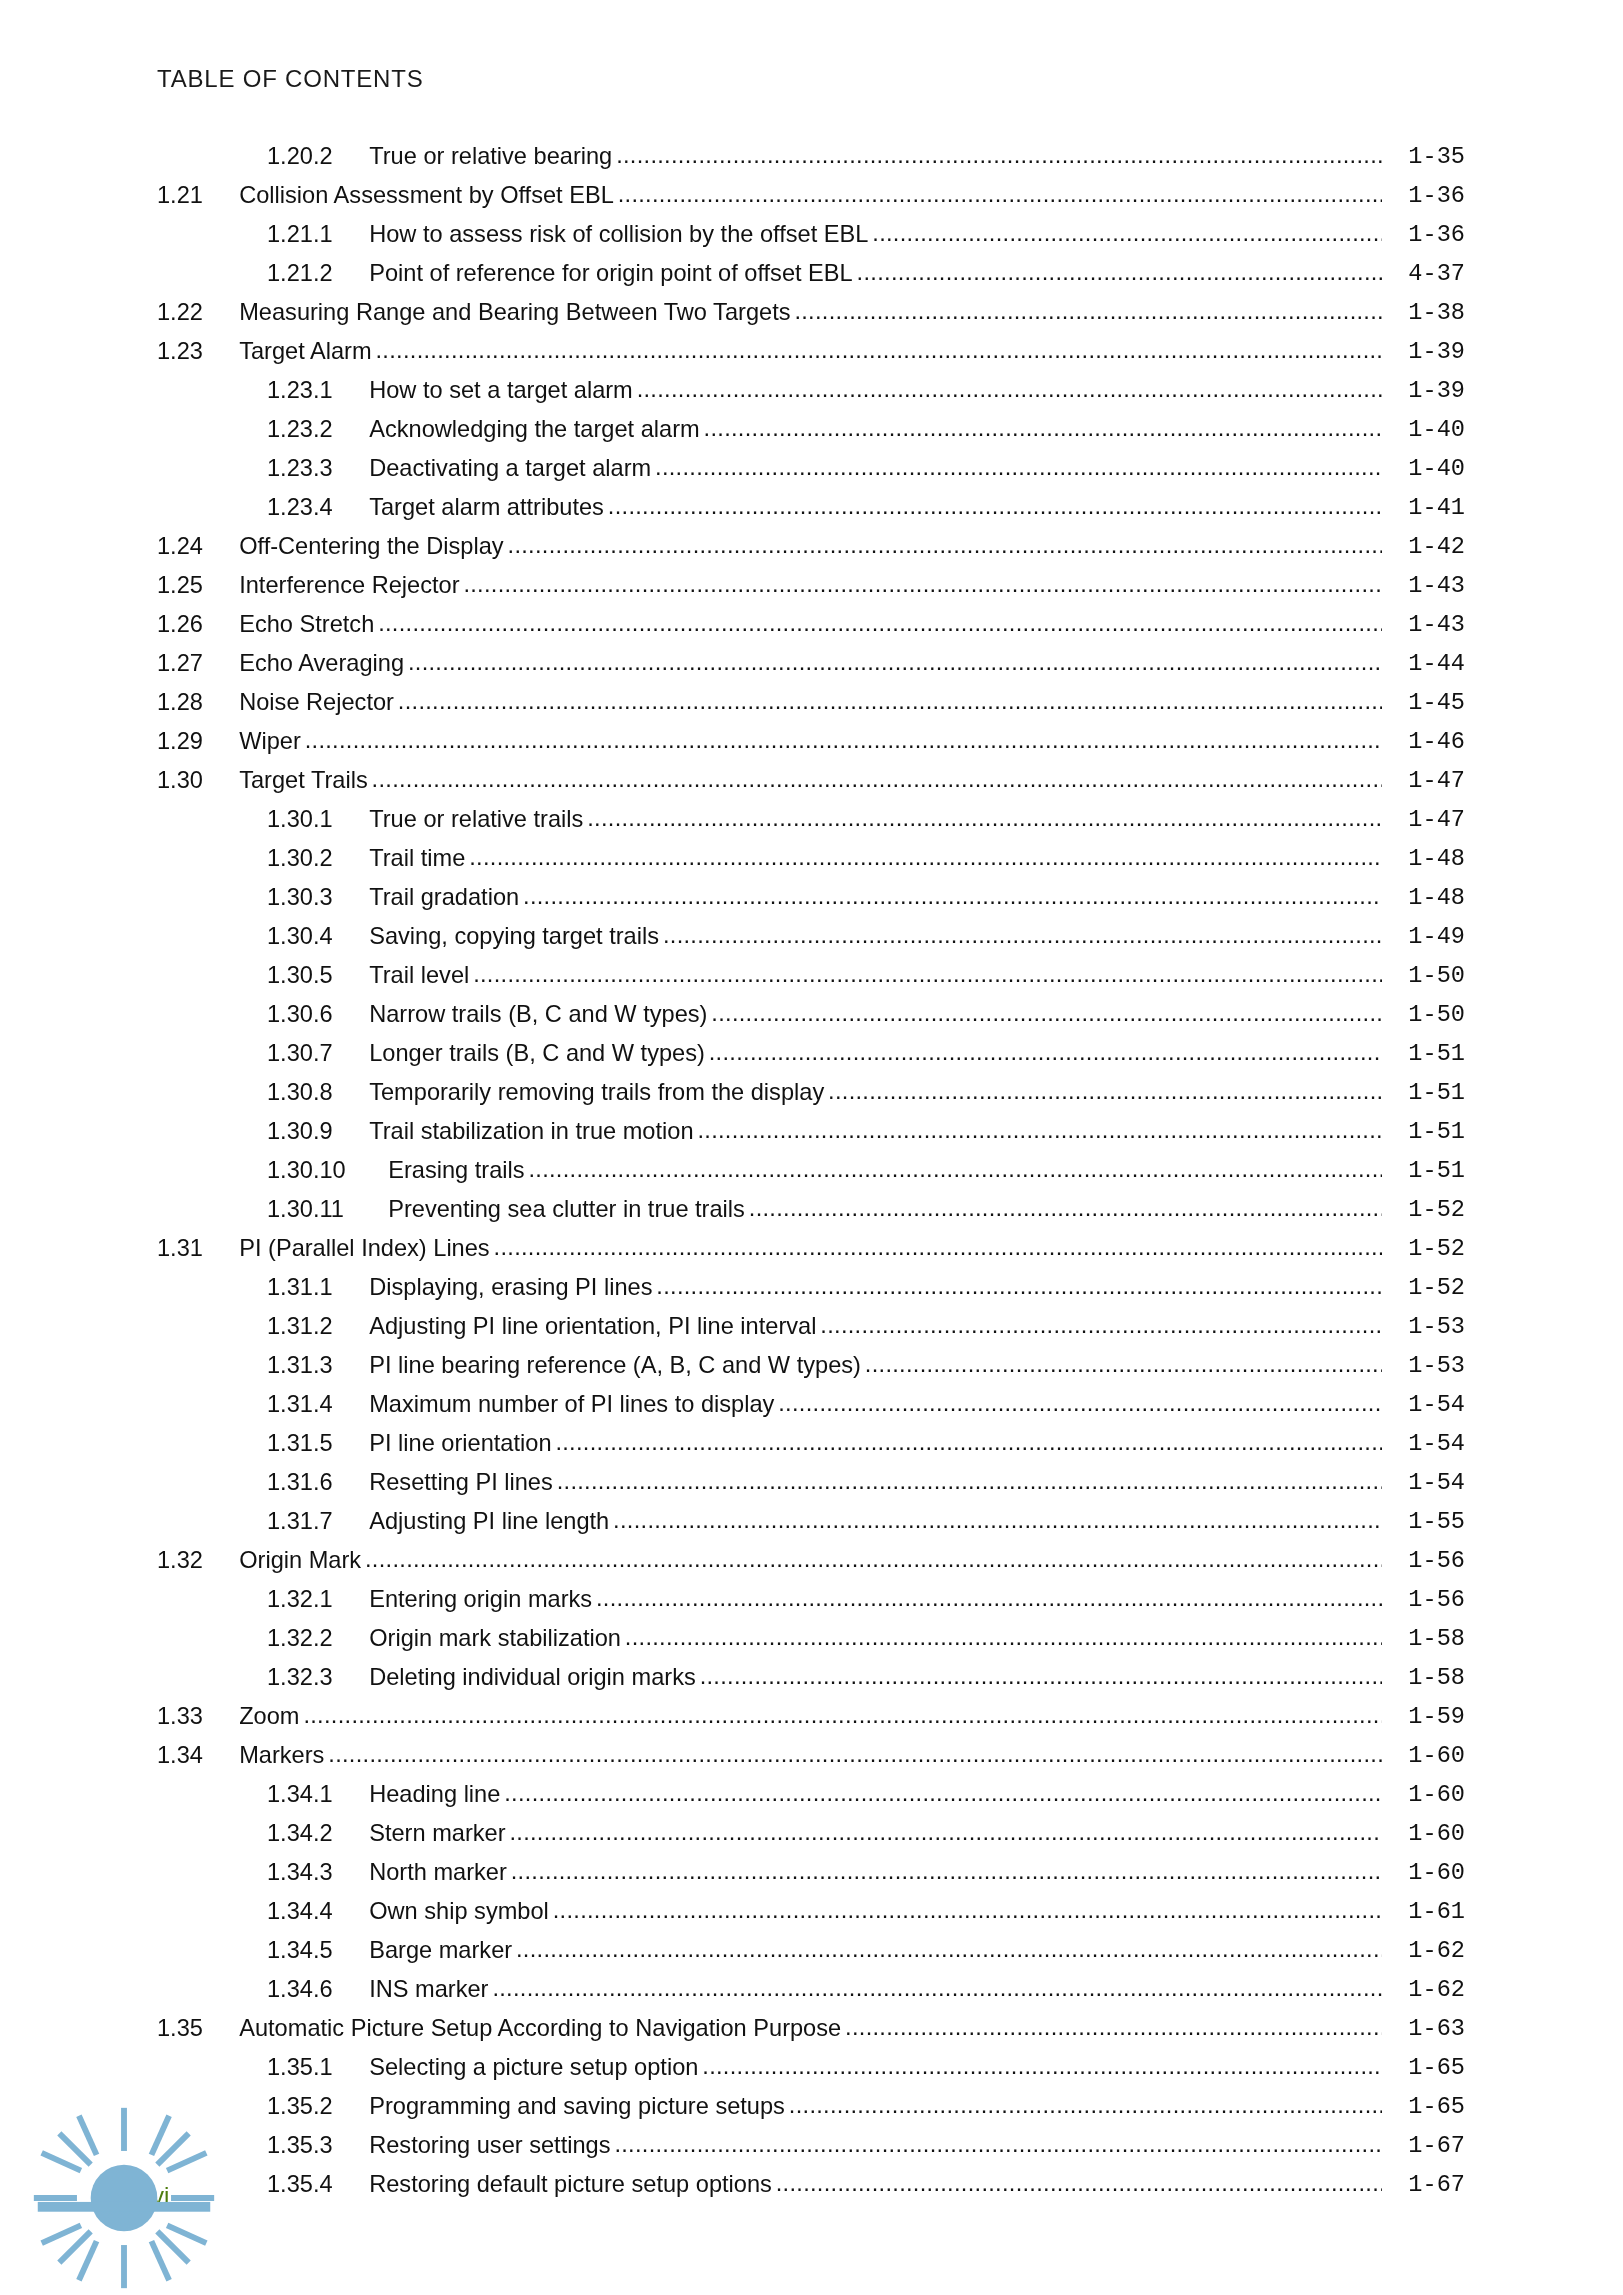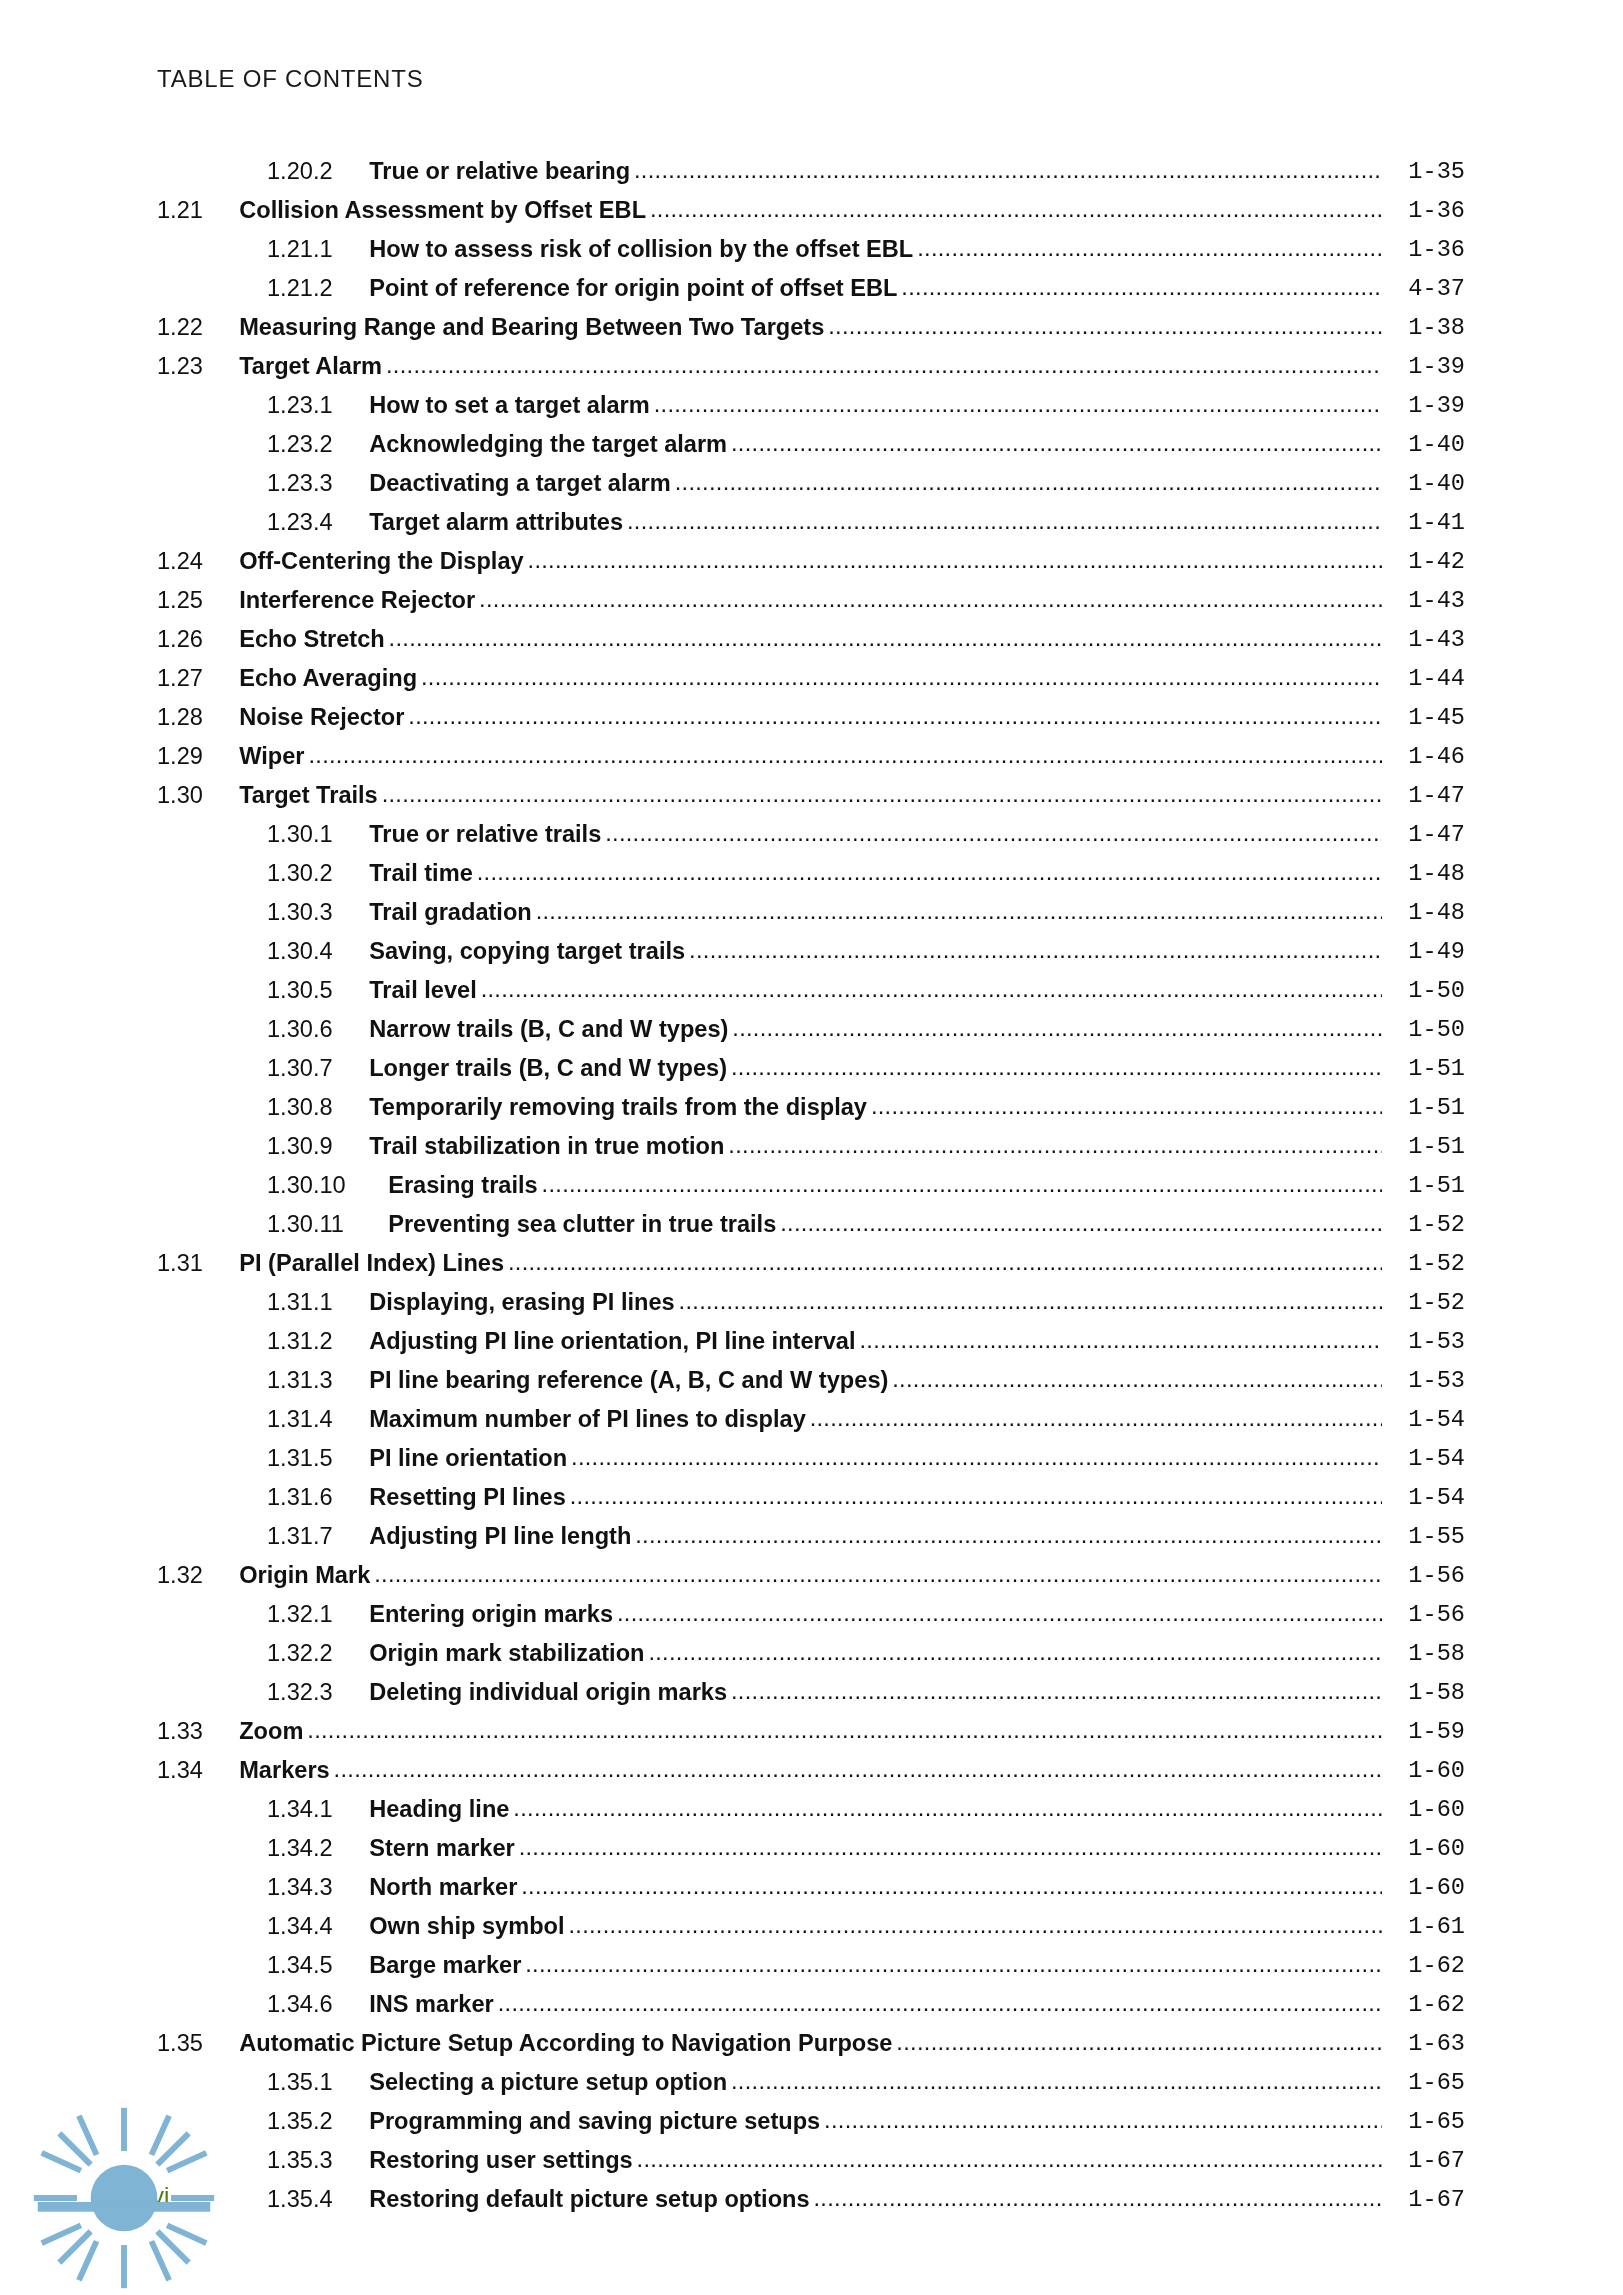--- a/index.html
+++ b/index.html
@@ -28,40 +28,39 @@
     color: #1a1a1a;
   }
   .toc {
     position: absolute;
     left: 157px;
     top: 145px;
     width: 1308px;
   }
   .toc-row {
     display: flex;
-    align-items: flex-end;
+    align-items: flex-start;
     font-size: 23.6px;
     line-height: 1.0;
     color: #111111;
     height: 39px;
   }
   .num {
     flex: 0 0 auto;
     text-align: left;
     white-space: nowrap;
   }
   
   .lvl2 .num { width: 77px; }
   .lvl3 .num { width: 97px; margin-left: 110px; }
   .lvl3w .num { width: 116px; margin-left: 110px; }
   .title {
     flex: 0 0 auto;
     white-space: nowrap;
     padding-left: 5.2px;
-    font-weight: bold;
   }
   .dots {
     flex: 1 1 auto;
     overflow: hidden;
     white-space: nowrap;
     font-size: 23.6px;
     letter-spacing: 0.3px;
     color: #111111;
     margin: 0 3.9px;
     transform: translateY(-1.3px);

